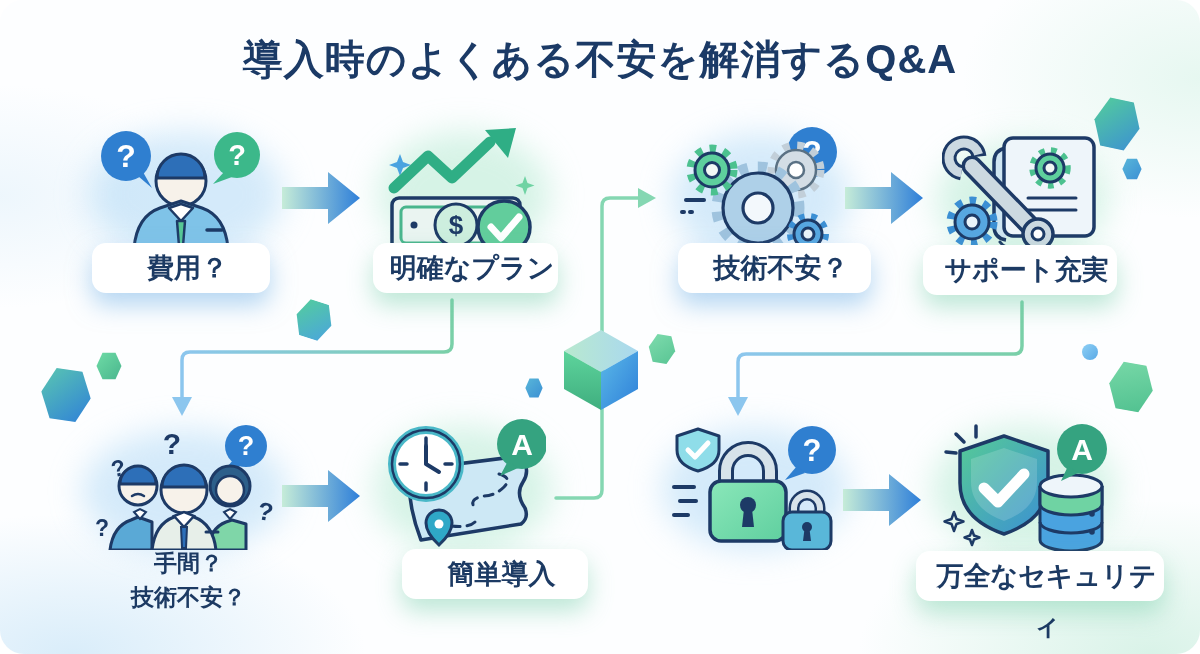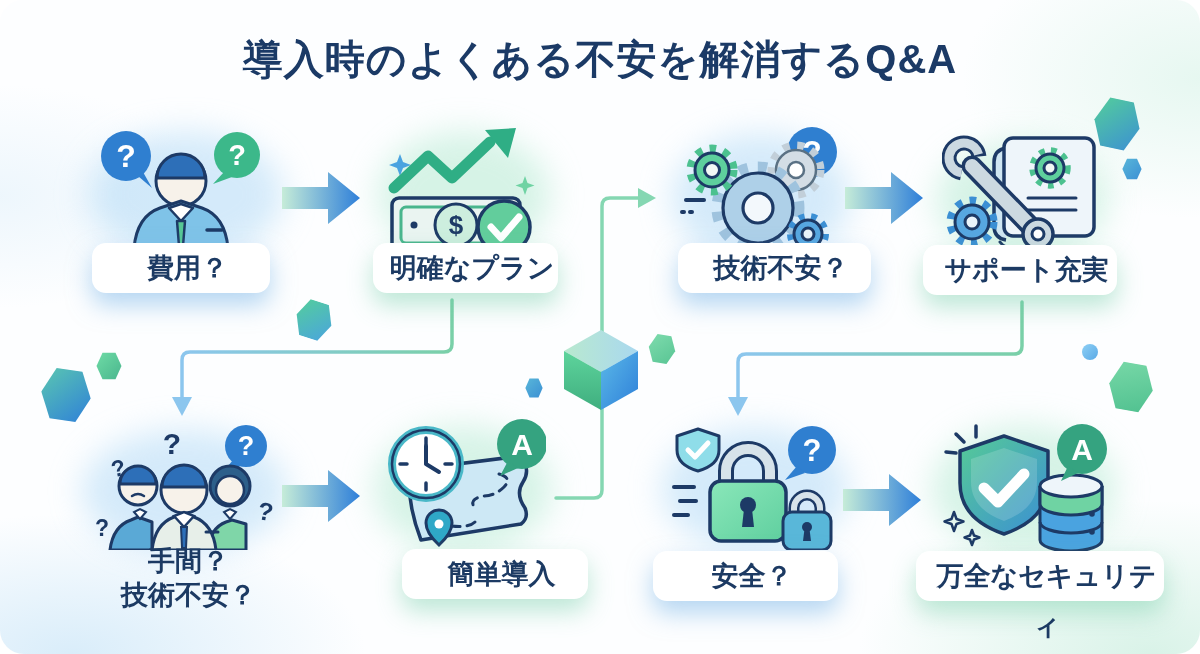--- a/index.html
+++ b/index.html
@@ -30,21 +30,21 @@
   .label {
     position:absolute; height:50px; line-height:50px;
     background:#ffffff; border-radius:14px; text-align:center;
     font-size:27px; font-weight:800; color:#1c3a63;padding-left:13px;
   }
   .label.q { box-shadow:0 12px 24px rgba(110,175,230,.50); }
   .label.a { box-shadow:0 12px 24px rgba(110,205,165,.45); }
 
   .qtext {
     position:absolute; text-align:center;
-    font-size:27px; font-weight:800; color:#1c3a63; line-height:34px;font-family:Liberation Mono, monospace;
+    font-size:23px; font-weight:800; color:#1c3a63; line-height:34px;
   }
 
   .hex { position:absolute; clip-path:polygon(25% 3%,75% 3%,98% 50%,75% 97%,25% 97%,2% 50%); }
 
   .abs { position:absolute; }
   svg text { font-family:"Liberation Sans","DejaVu Sans",sans-serif; }
 </style>
 </head>
 <body>
 
@@ -332,21 +332,20 @@
       <path d="M74,86 h8 l2,18 h-12 z" fill="#1d3a66"></path>
     </g>
     <g>
       <path d="M124,92 v-7 a13,13 0 0 1 26,0 v7" fill="none" stroke="#1d3a66" stroke-width="11" stroke-linecap="round"></path>
       <path d="M124,92 v-7 a13,13 0 0 1 26,0 v7" fill="none" stroke="#d7e3ea" stroke-width="6" stroke-linecap="round"></path>
       <rect x="113" y="89" width="48" height="38" rx="9" fill="#59b7d9" stroke="#1d3a66" stroke-width="3"></rect>
       <circle cx="137" cy="104" r="5" fill="#1d3a66"></circle>
       <path d="M134.5,106 h5 l1.5,12 h-8 z" fill="#1d3a66"></path>
     </g>
   </svg>
-  <div class="label q" style="left:653px;top:551px;width:185px;">安全？</div>
 
   <svg class="abs" style="left:940px;top:422px;" width="170" height="130" viewBox="0 0 170 130">
     <g>
       <line x1="16" y1="12" x2="24" y2="20" stroke="#1d3a66" stroke-width="3.5" stroke-linecap="round"></line>
       <line x1="36" y1="4" x2="36" y2="15" stroke="#1d3a66" stroke-width="3.5" stroke-linecap="round"></line>
       <line x1="6" y1="30" x2="16" y2="31" stroke="#1d3a66" stroke-width="3.5" stroke-linecap="round"></line>
     </g>
     <path d="M14,90 l2.5,7 7,2.5 -7,2.5 -2.5,7 -2.5,-7 -7,-2.5 7,-2.5 z" fill="none" stroke="#1d3a66" stroke-width="2.5" stroke-linejoin="round"></path>
     <path d="M32,108 l2,5.5 5.5,2 -5.5,2 -2,5.5 -2,-5.5 -5.5,-2 5.5,-2 z" fill="none" stroke="#1d3a66" stroke-width="2.5" stroke-linejoin="round"></path>
     <g>

